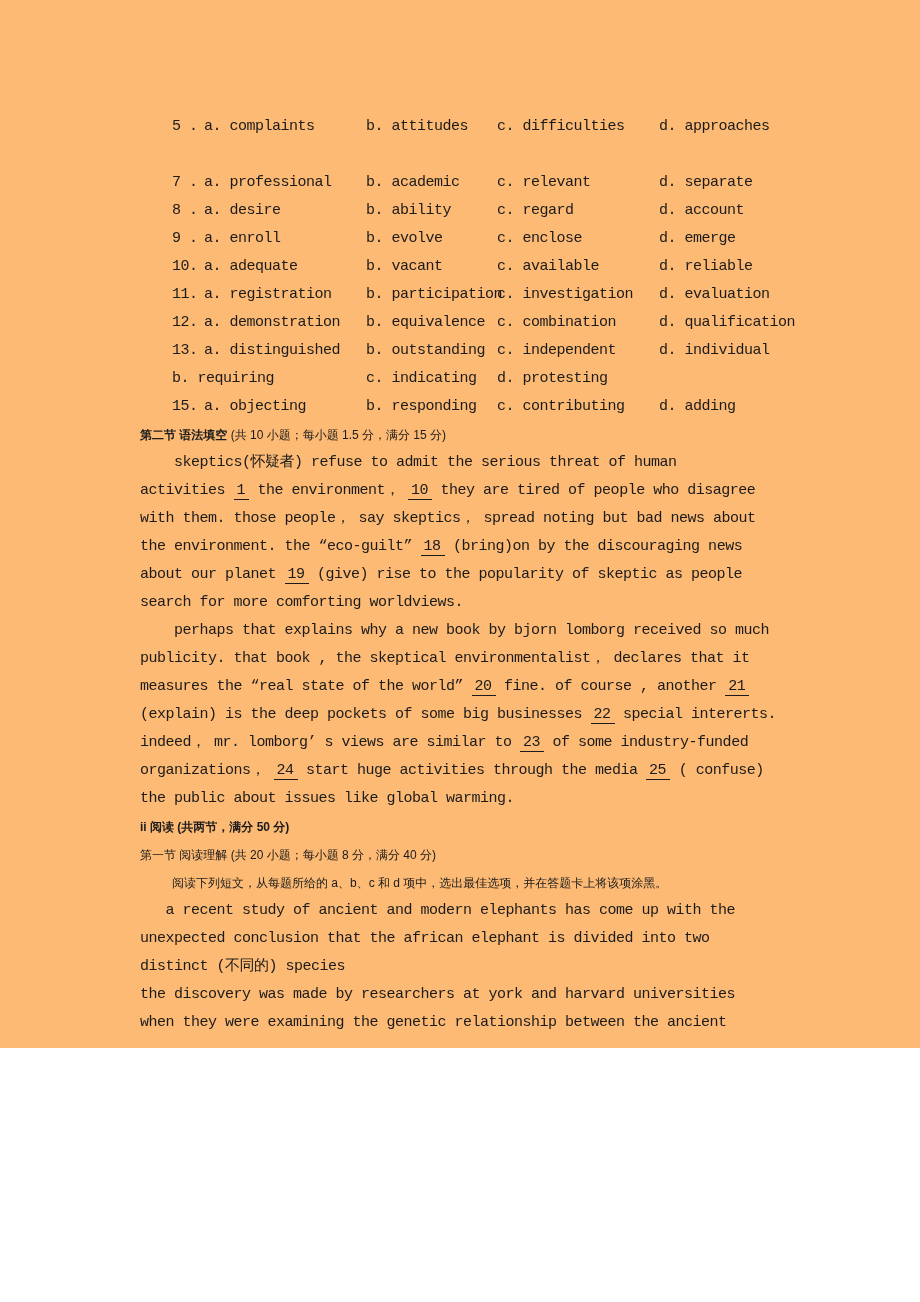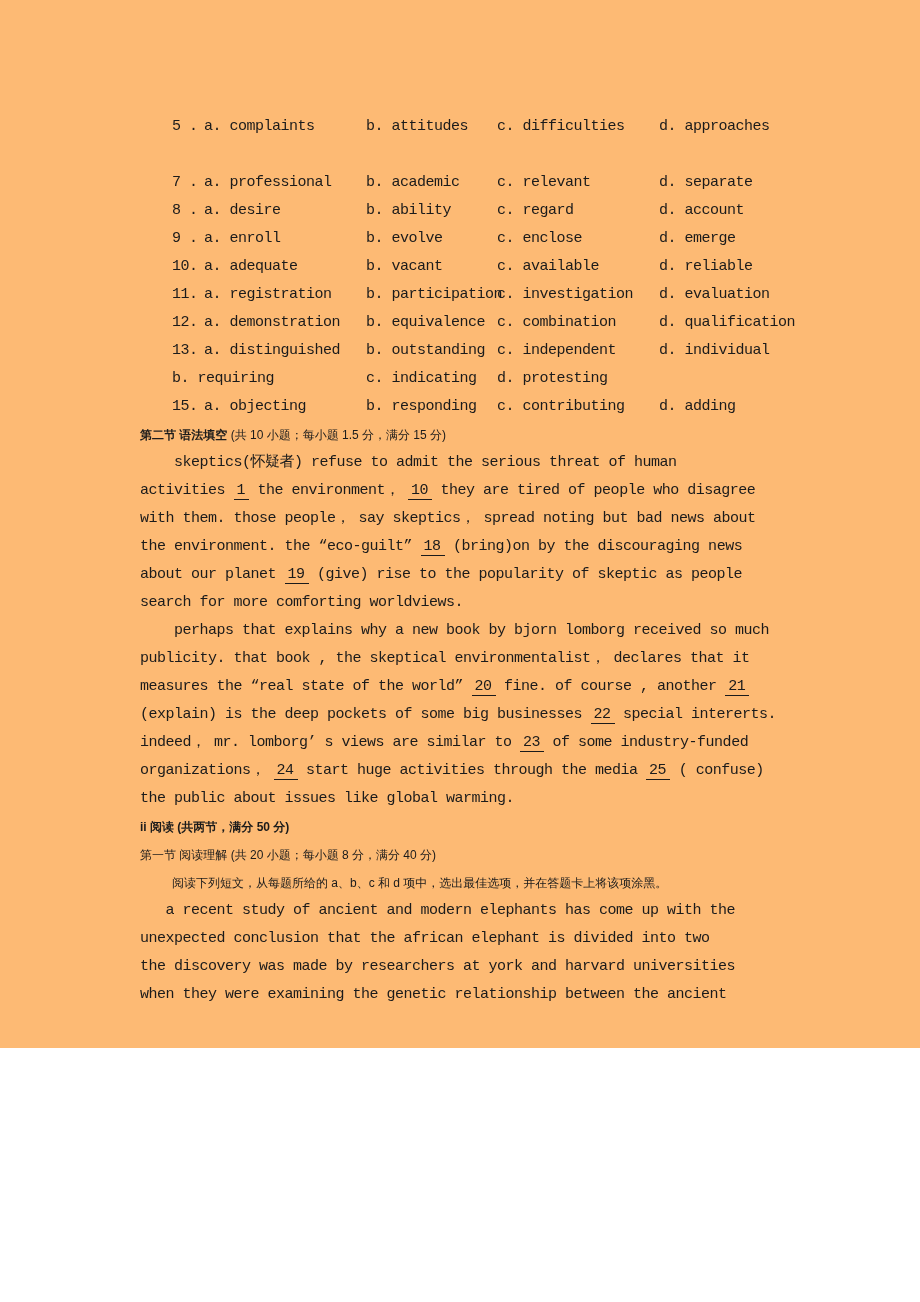--- a/index.html
+++ b/index.html
@@ -133,17 +133,18 @@
 
   <div class="cn hd-bold">ii 阅读 (共两节，满分 50 分)</div>
 
   <div class="cn">第一节 阅读理解 (共 20 小题；每小题 8 分，满分 40 分)</div>
 
   <div class="cn indent">阅读下列短文，从每题所给的 a、b、c 和 d 项中，选出最佳选项，并在答题卡上将该项涂黑。</div>
 
   <div>
       <div class="pline">   a recent study of ancient and modern elephants has come up with the</div>
       <div class="pline">unexpected conclusion that the african elephant is divided into two</div>
+      <div class="pline">distinct (不同的) species</div>
       <div class="pline">the discovery was made by researchers at york and harvard universities</div>
       <div class="pline">when they were examining the genetic relationship between the ancient</div>
     </div>
 
 </div>
 
 </body></html>

